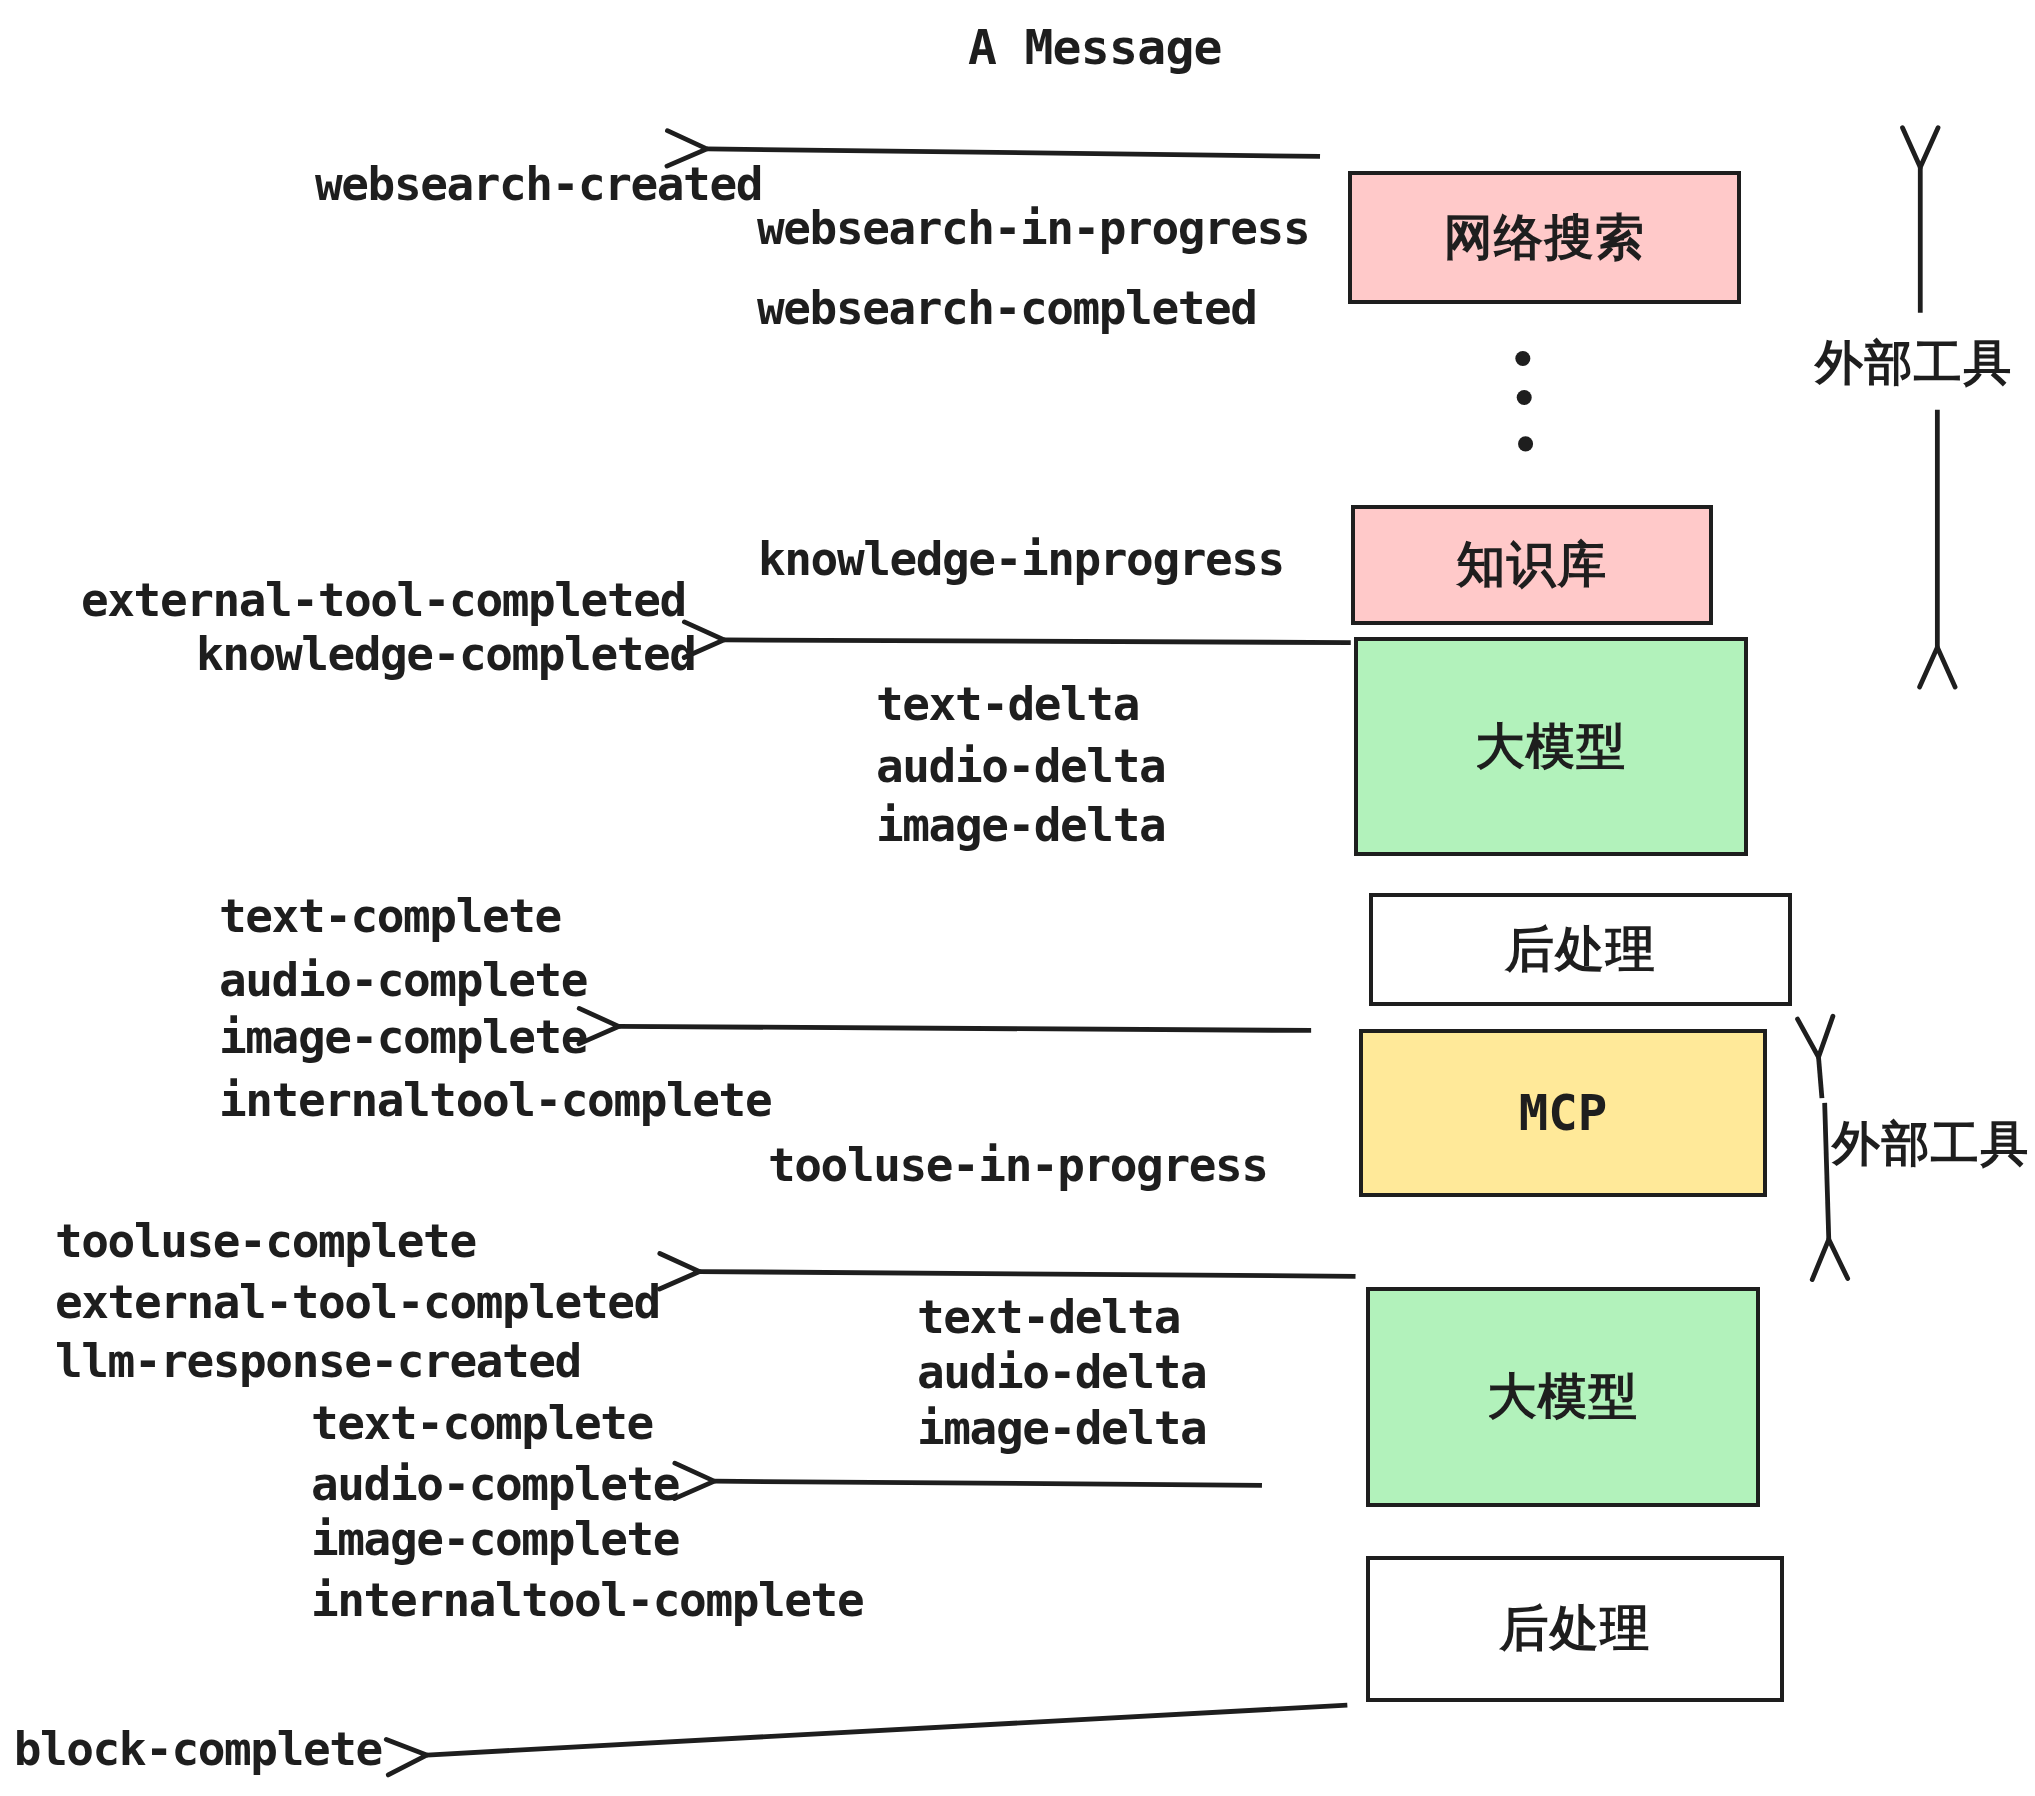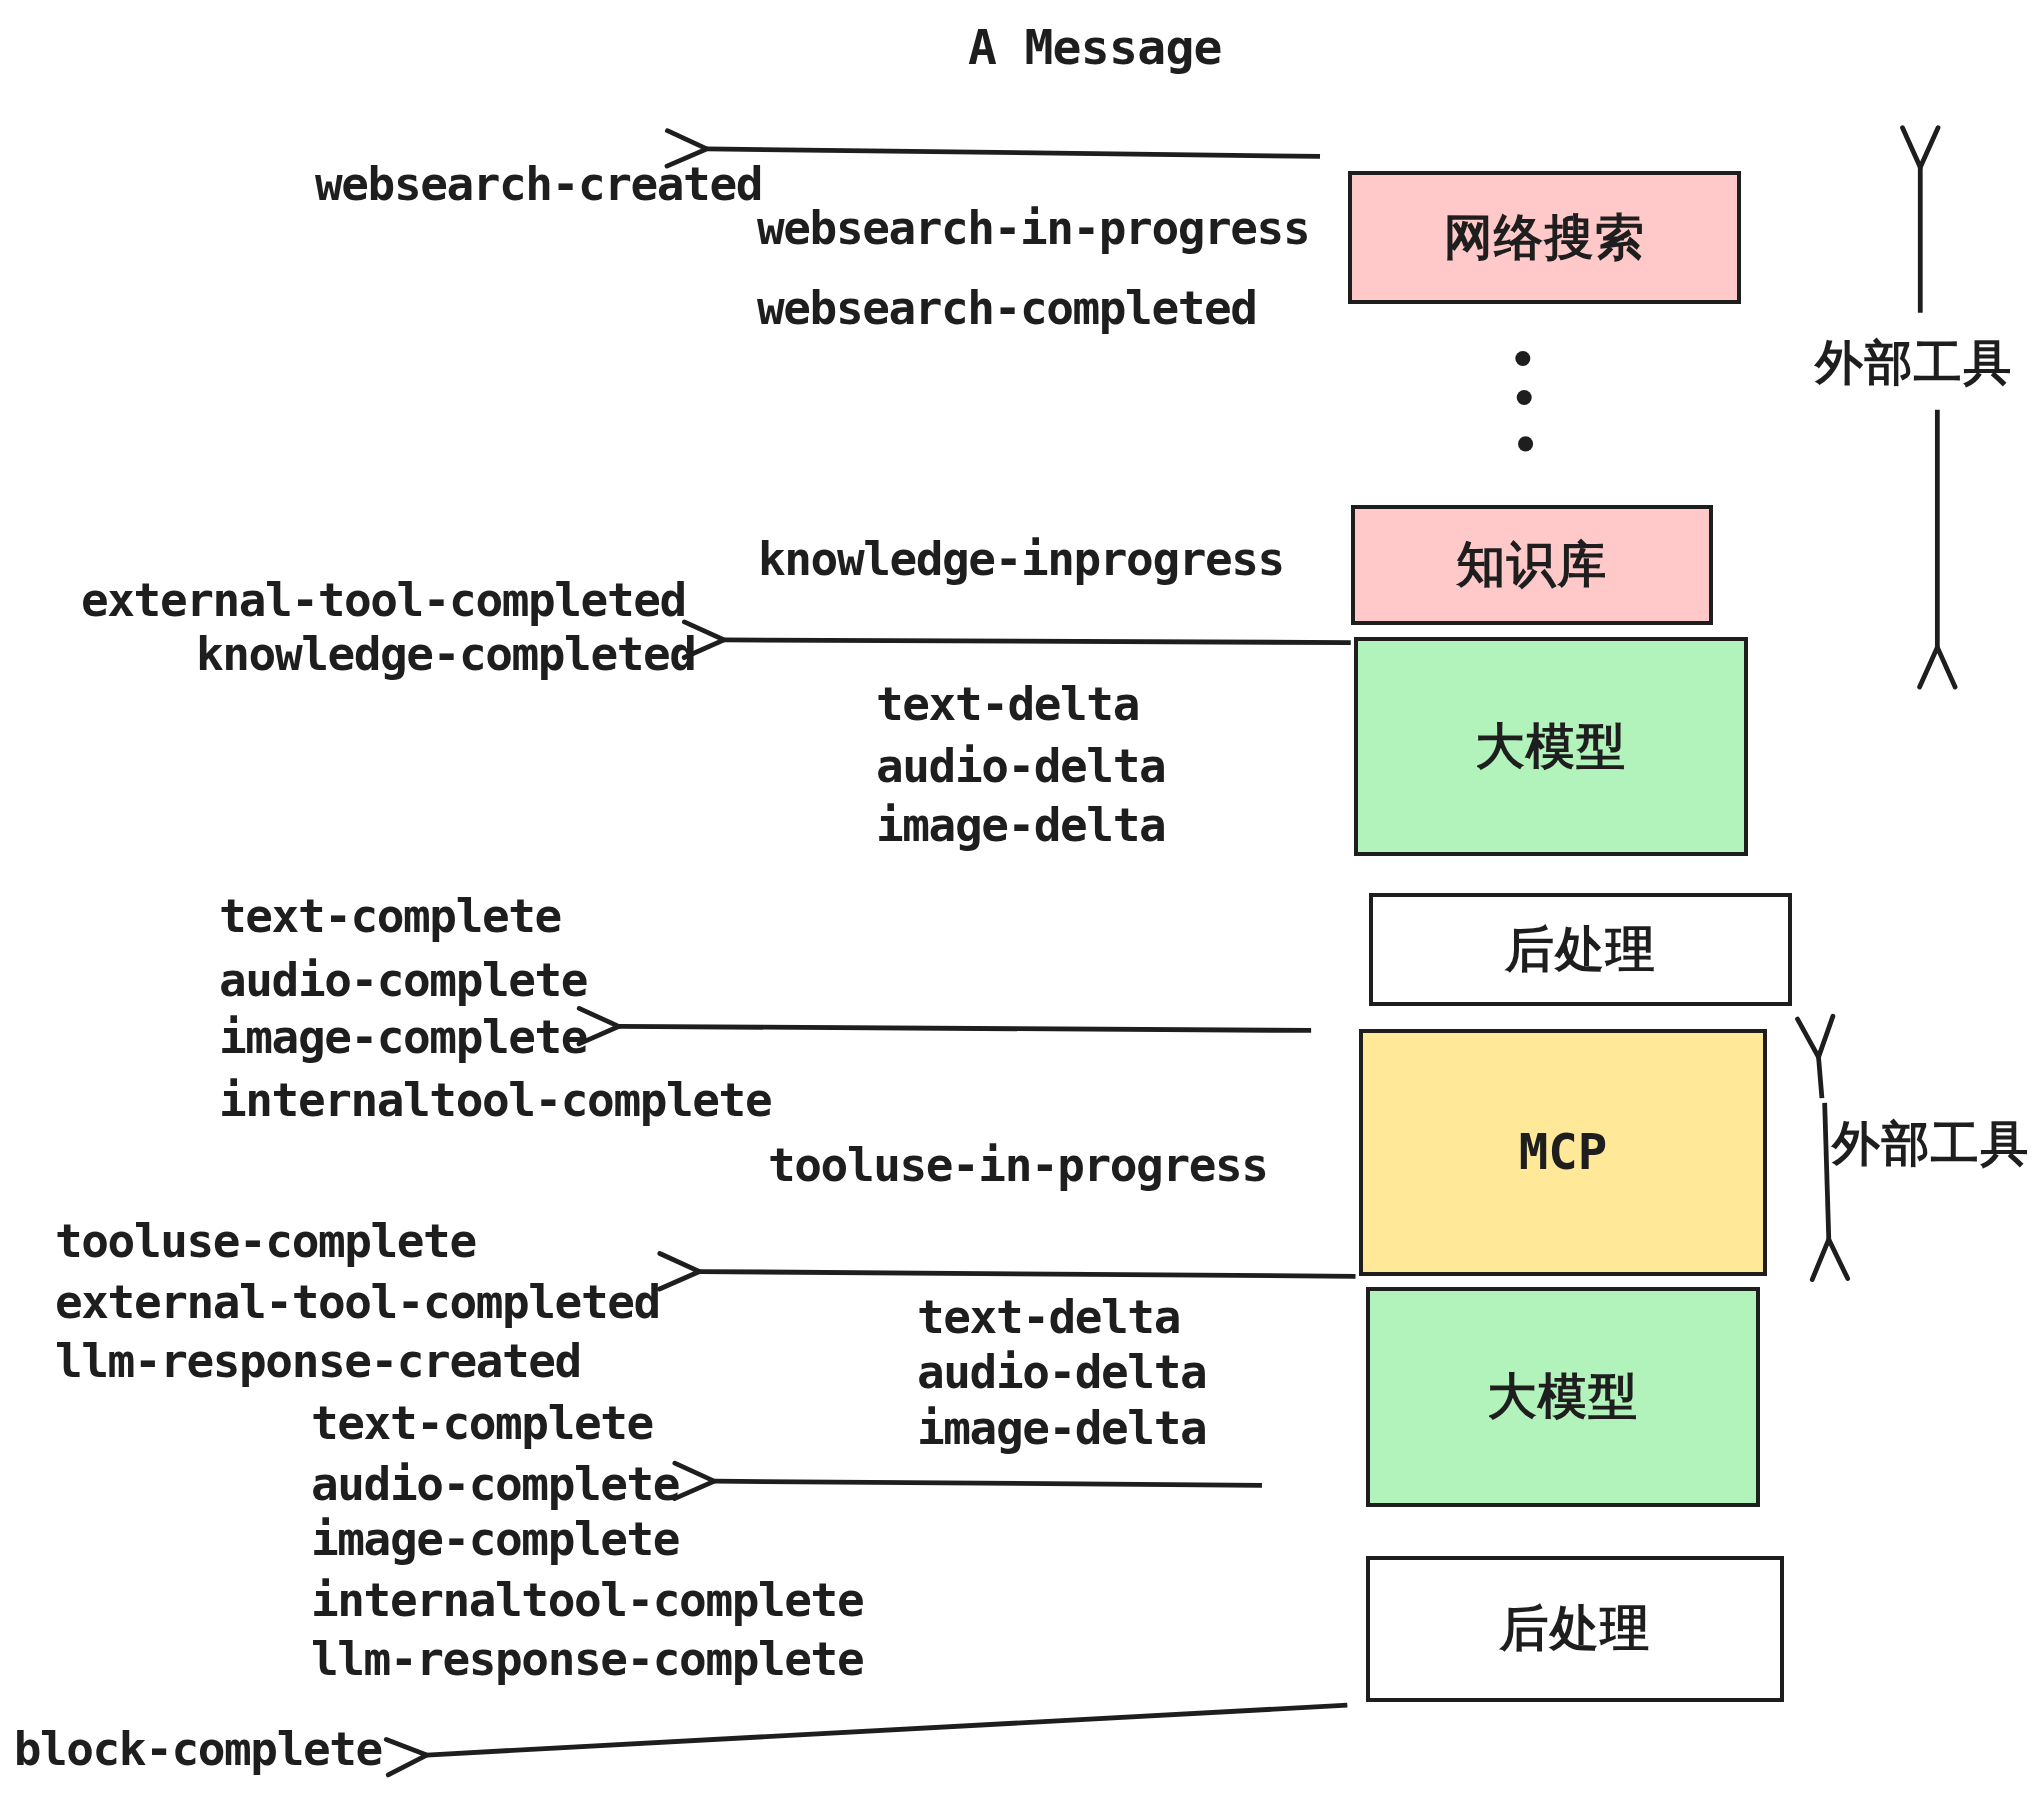--- a/index.html
+++ b/index.html
@@ -50,21 +50,21 @@
   .l-internaltool-complete2{left:311px;top:1576px;}
   .l-llm-response-complete{left:311px;top:1635px;}
   .l-block-complete{left:13.7px;top:1725px;}
   .l-title{left:968px;top:19px;}
 
   
   .b-websearch{left:1348px;top:171px;width:393px;height:133px;}
   .b-knowledge{left:1351px;top:505px;width:362px;height:120px;}
   .b-llm1{left:1354px;top:637px;width:394px;height:219px;}
   .b-post1{left:1369px;top:893px;width:423px;height:113px;}
-  .b-mcp{left:1359px;top:1029px;width:408px;height:247px;}
+  .b-mcp{left:1359px;top:1029px;width:408px;height:168px;}
   .b-llm2{left:1366px;top:1287px;width:394px;height:220px;}
   .b-post2{left:1366px;top:1556px;width:418px;height:146px;}
 
   
   .s-ext-tools-top{left:1815px;top:331px;}
   .s-ext-tools-mid{left:1832px;top:1112px;}
 </style>
 </head>
 <body>
 
@@ -113,21 +113,20 @@
   <div class="ev l-tooluse-complete">tooluse-complete</div>
   <div class="ev l-external-tool-completed2">external-tool-completed</div>
   <div class="ev l-llm-response-created">llm-response-created</div>
   <div class="ev l-text-delta2">text-delta</div>
   <div class="ev l-audio-delta2">audio-delta</div>
   <div class="ev l-image-delta2">image-delta</div>
   <div class="ev l-text-complete2">text-complete</div>
   <div class="ev l-audio-complete2">audio-complete</div>
   <div class="ev l-image-complete2">image-complete</div>
   <div class="ev l-internaltool-complete2">internaltool-complete</div>
-  <div class="ev l-llm-response-complete">llm-response-complete</div>
   <div class="ev l-block-complete">block-complete</div>
 
   <div class="box pink b-websearch">网络搜索</div>
   <div class="box pink b-knowledge">知识库</div>
   <div class="box green b-llm1">大模型</div>
   <div class="box white b-post1">后处理</div>
   <div class="box yellow mono b-mcp">MCP</div>
   <div class="box green b-llm2">大模型</div>
   <div class="box white b-post2">后处理</div>
 

